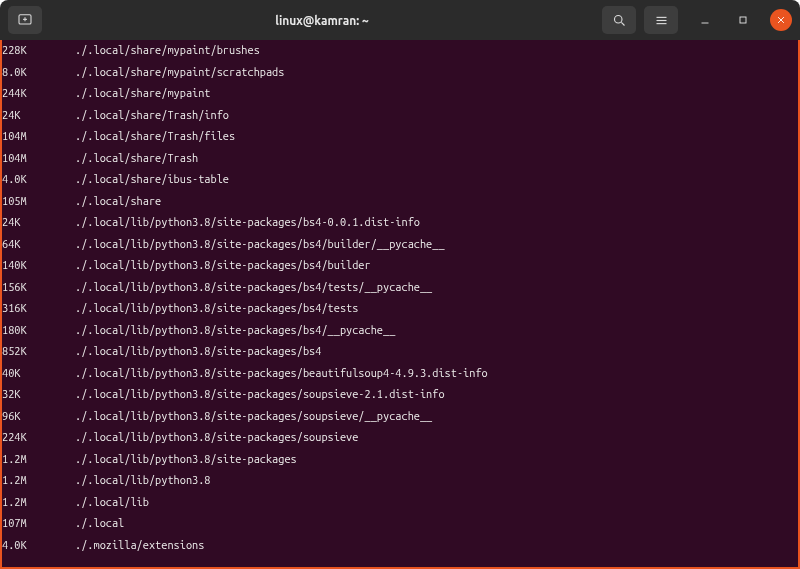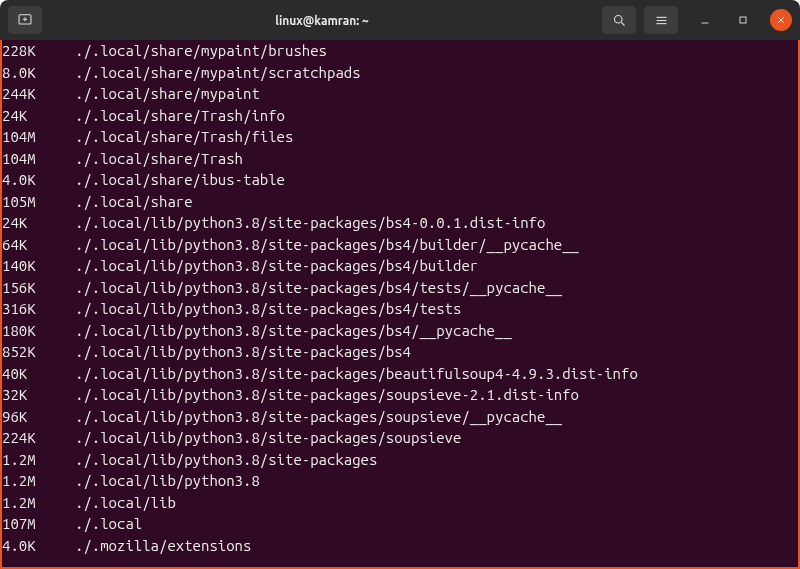--- a/index.html
+++ b/index.html
@@ -118,21 +118,21 @@
     .terminal-wrap {
       flex: 1;
       background: #300a24;
       border: 2px solid #e95420;
       border-top: none;
       overflow: hidden;
       position: relative;
     }
     .terminal {
       color: #eeeeec;
-      font-size: 15px;
+      font-size: 11px;
       line-height: 21.5px;
       padding: 0 20px 0 0;
       font-family: "Ubuntu Mono", "DejaVu Sans Mono", "Courier New", monospace;
       white-space: pre;
       letter-spacing: 0;
     }
     .row {
       display: flex;
       height: 21.5px;
       align-items: center;

